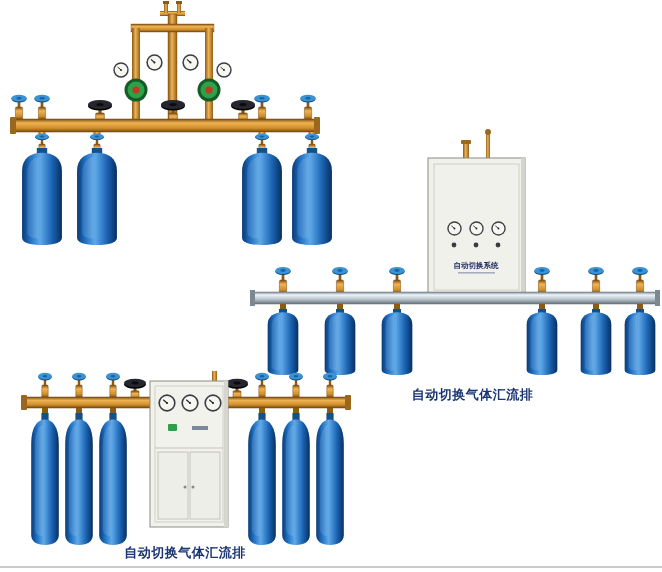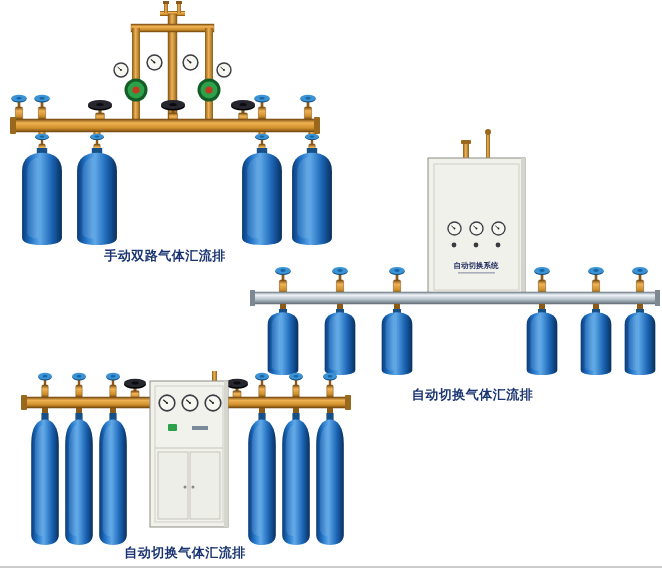--- a/index.html
+++ b/index.html
@@ -216,20 +216,19 @@
     <rect x="327" y="408" width="6" height="7" fill="#8a5a16"></rect>
     <use href="#sym-cyl" x="27" y="413" width="36" height="132"></use>
     <use href="#sym-cyl" x="61" y="413" width="36" height="132"></use>
     <use href="#sym-cyl" x="95" y="413" width="36" height="132"></use>
     <use href="#sym-cyl" x="244" y="413" width="36" height="132"></use>
     <use href="#sym-cyl" x="278" y="413" width="36" height="132"></use>
     <use href="#sym-cyl" x="312" y="413" width="36" height="132"></use>
   </g>
 </svg>
 
-  <div class="caption" style="left:55px;top:247px;width:220px;">手动双路气体汇流排</div>
 
   <div class="caption" style="left:395px;top:386px;width:155px;">自动切换气体汇流排</div>
 
   <div class="caption" style="left:110px;top:544px;width:150px;">自动切换气体汇流排</div>
 
   <div class="bottom-rule"></div>
 </div>
 
 </body></html>

